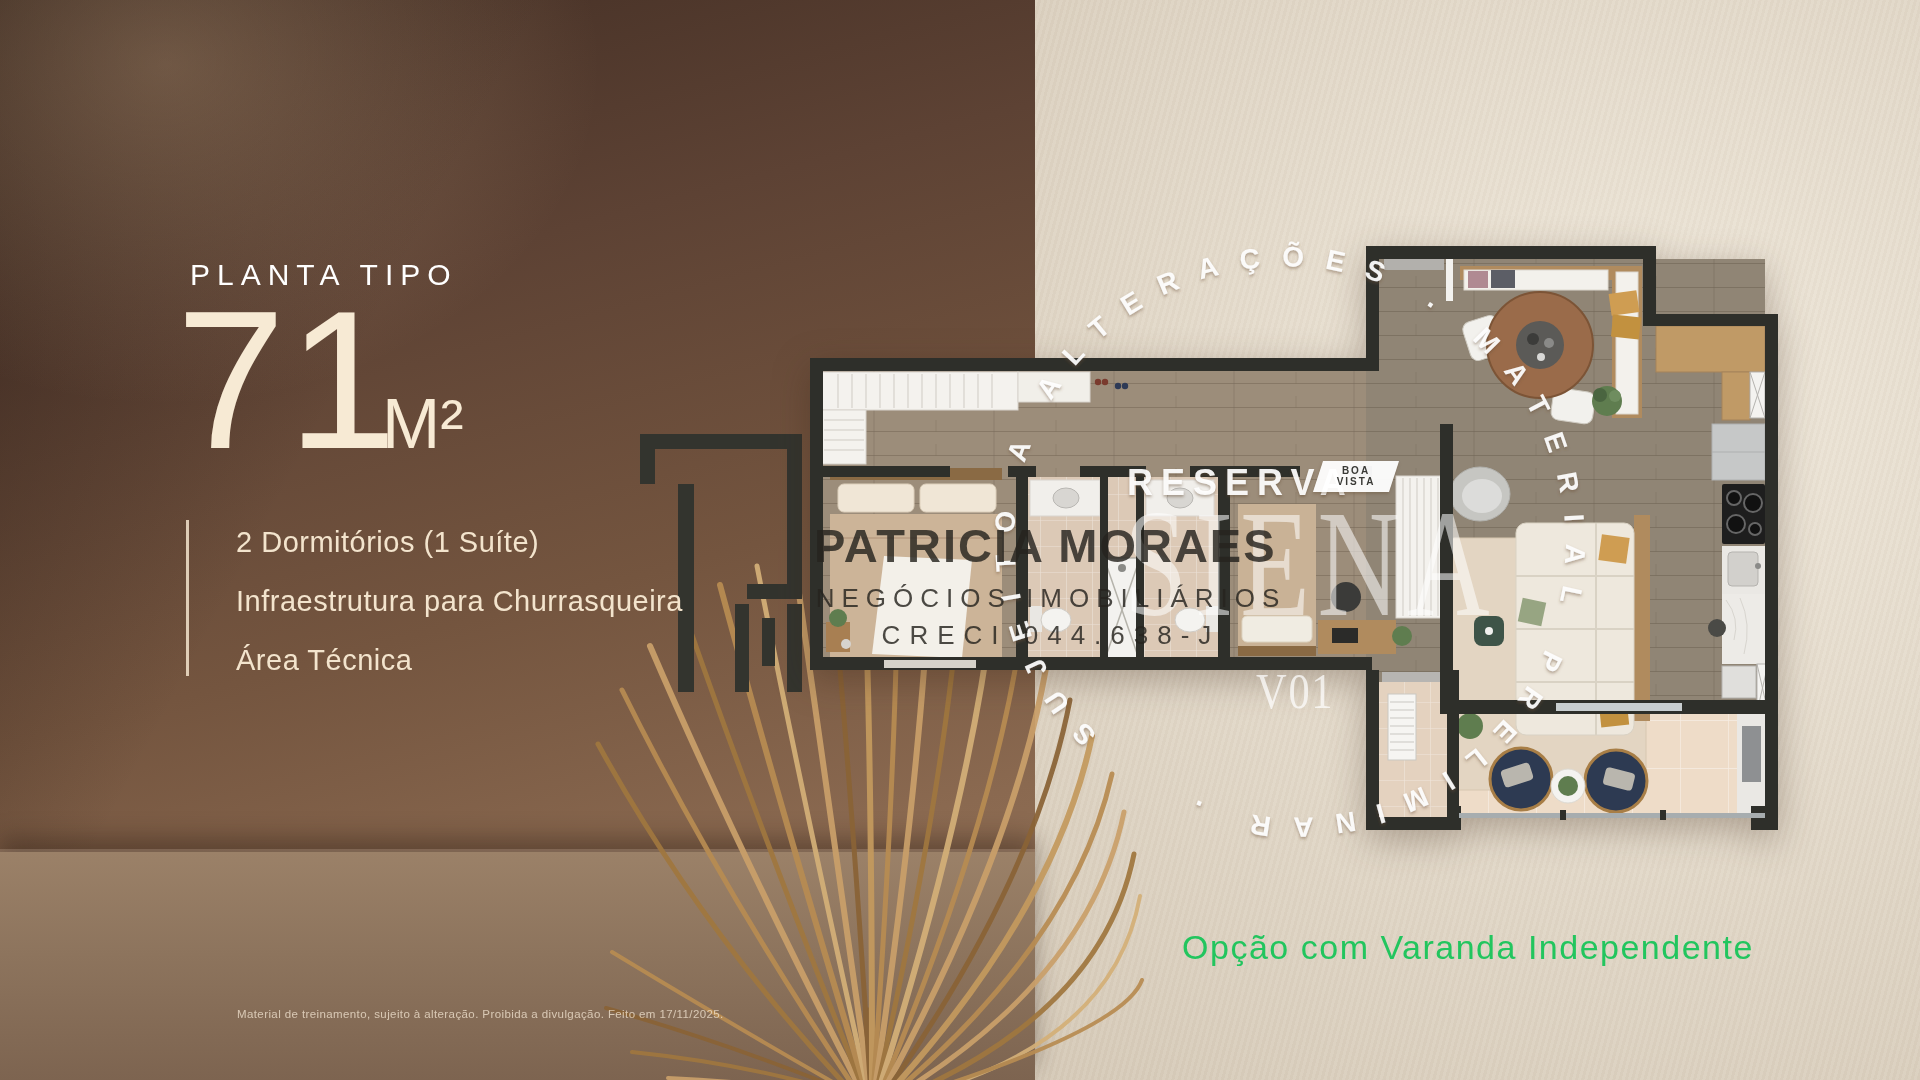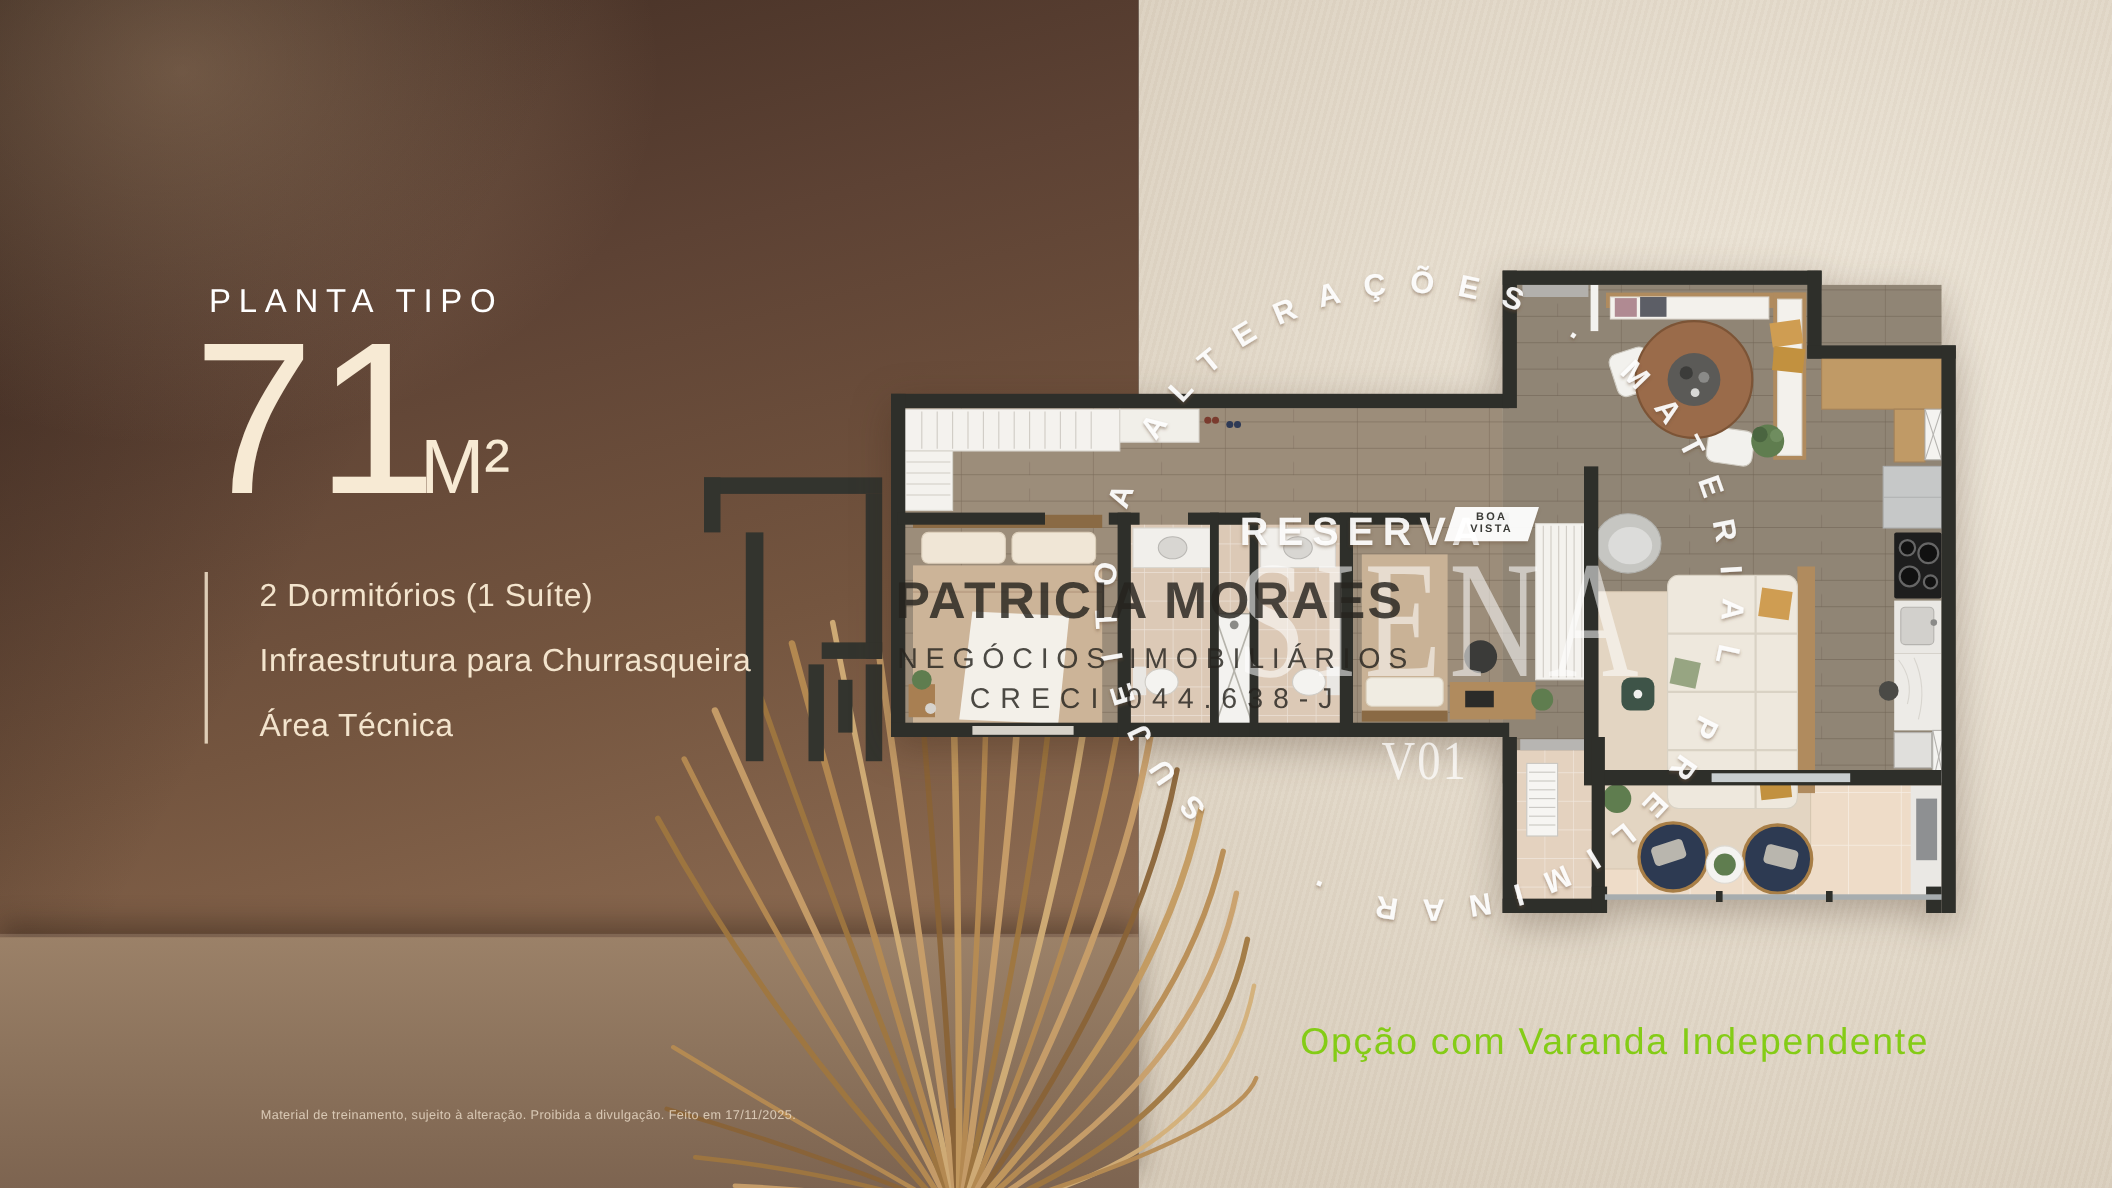--- a/index.html
+++ b/index.html
@@ -28,21 +28,21 @@
   .feature-block{position:absolute;left:186px;top:520px;}
   .feature-rule{position:absolute;left:0;top:0;width:2.5px;height:156px;
     background:rgba(243,228,205,.85);}
   .feature{position:absolute;left:50px;white-space:nowrap;font-size:29px;
     color:#f3e4cd;font-weight:400;letter-spacing:.5px;text-align:right;}
   .f0{top:6px}.f1{top:65px}.f2{top:124px}
   .disclaimer{position:absolute;left:200px;top:1008px;font-size:11.5px;
     color:rgba(240,226,206,.78);letter-spacing:.4px;margin-left:37px;}
   
   .caption{position:absolute;left:1160px;top:928px;width:616px;text-align:center;
-    font-size:34px;letter-spacing:1.5px;color:#84cc16;font-weight:400;}
+    font-size:34px;letter-spacing:1.5px;color:#22c55e;font-weight:400;}
   
   .broker{position:absolute;left:810px;top:518px;width:482px;text-align:center;
     color:rgba(38,35,31,.82);}
   .broker-name{font-size:47px;font-weight:bold;letter-spacing:2px;text-align:left;
     padding-left:4px;white-space:nowrap;}
   .broker-l2{margin-top:10px;font-size:26px;letter-spacing:7px;white-space:nowrap;}
   .broker-l3{margin-top:6px;font-size:26px;letter-spacing:9px;white-space:nowrap;}
   .reserva{position:absolute;left:1127px;top:462px;font-size:36px;font-weight:bold;
     letter-spacing:8px;color:rgba(255,255,255,.93);
     text-shadow:0 2px 3px rgba(100,75,50,.45);white-space:nowrap;}

